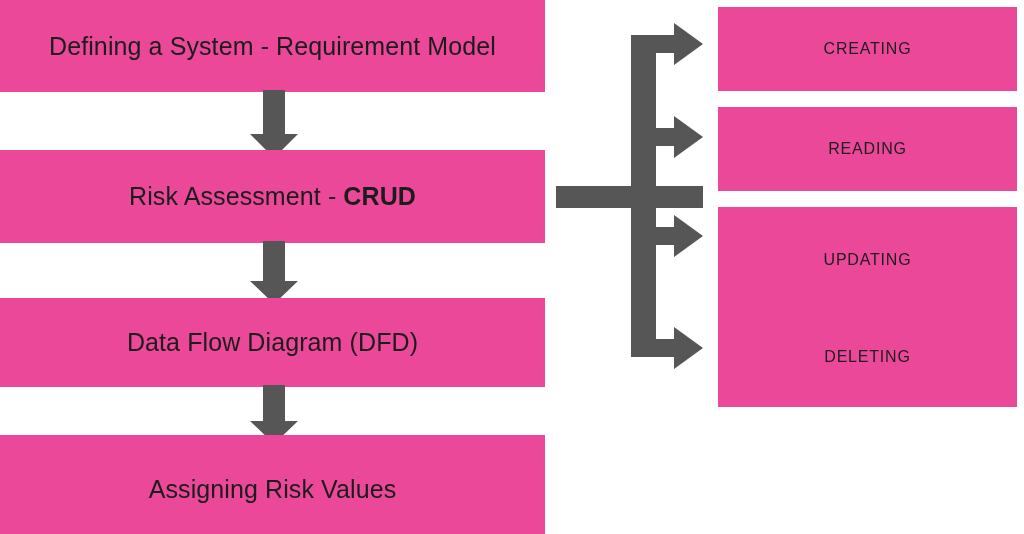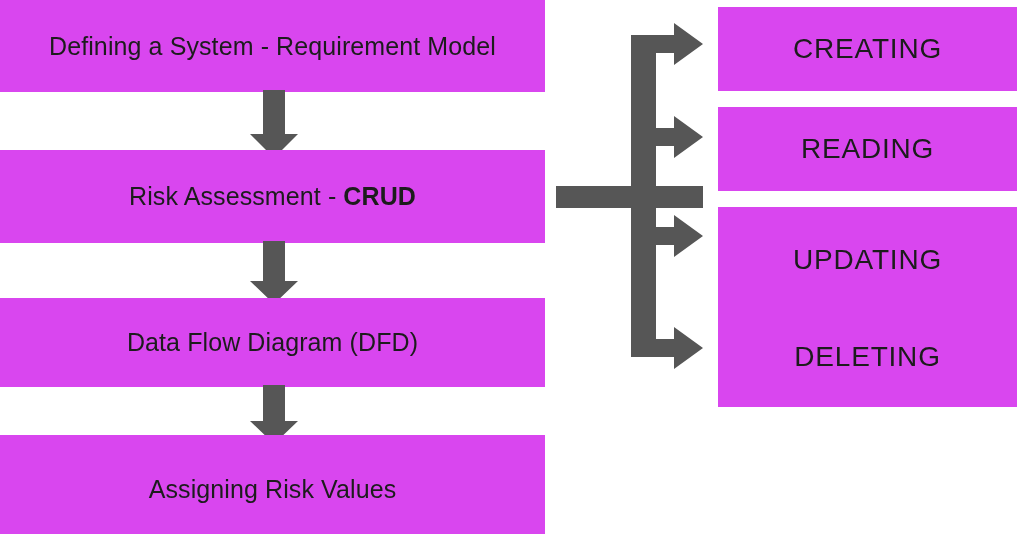--- a/index.html
+++ b/index.html
@@ -12,38 +12,38 @@
   }
   #canvas {
     position: relative;
     width: 1024px;
     height: 534px;
     background: #ffffff;
     overflow: hidden;
   }
   .box {
     position: absolute;
-    background: #d946ef;
+    background: #ec4899;
     display: flex;
     align-items: center;
     justify-content: center;
     box-sizing: border-box;
   }
   .box-label {
     color: #1c1c1c;
     text-align: center;
     white-space: nowrap;
   }
   .left-col .box-label {
     font-size: 25px;
     font-weight: 400;
     letter-spacing: 0.1px;
   }
   .right-col .box-label {
-    font-size: 28px;
+    font-size: 16px;
     font-weight: 400;
     letter-spacing: 0.8px;
   }
   .box-label b {
     font-weight: 700;
   }
   .arrow-svg {
     position: absolute;
     overflow: visible;
   }

